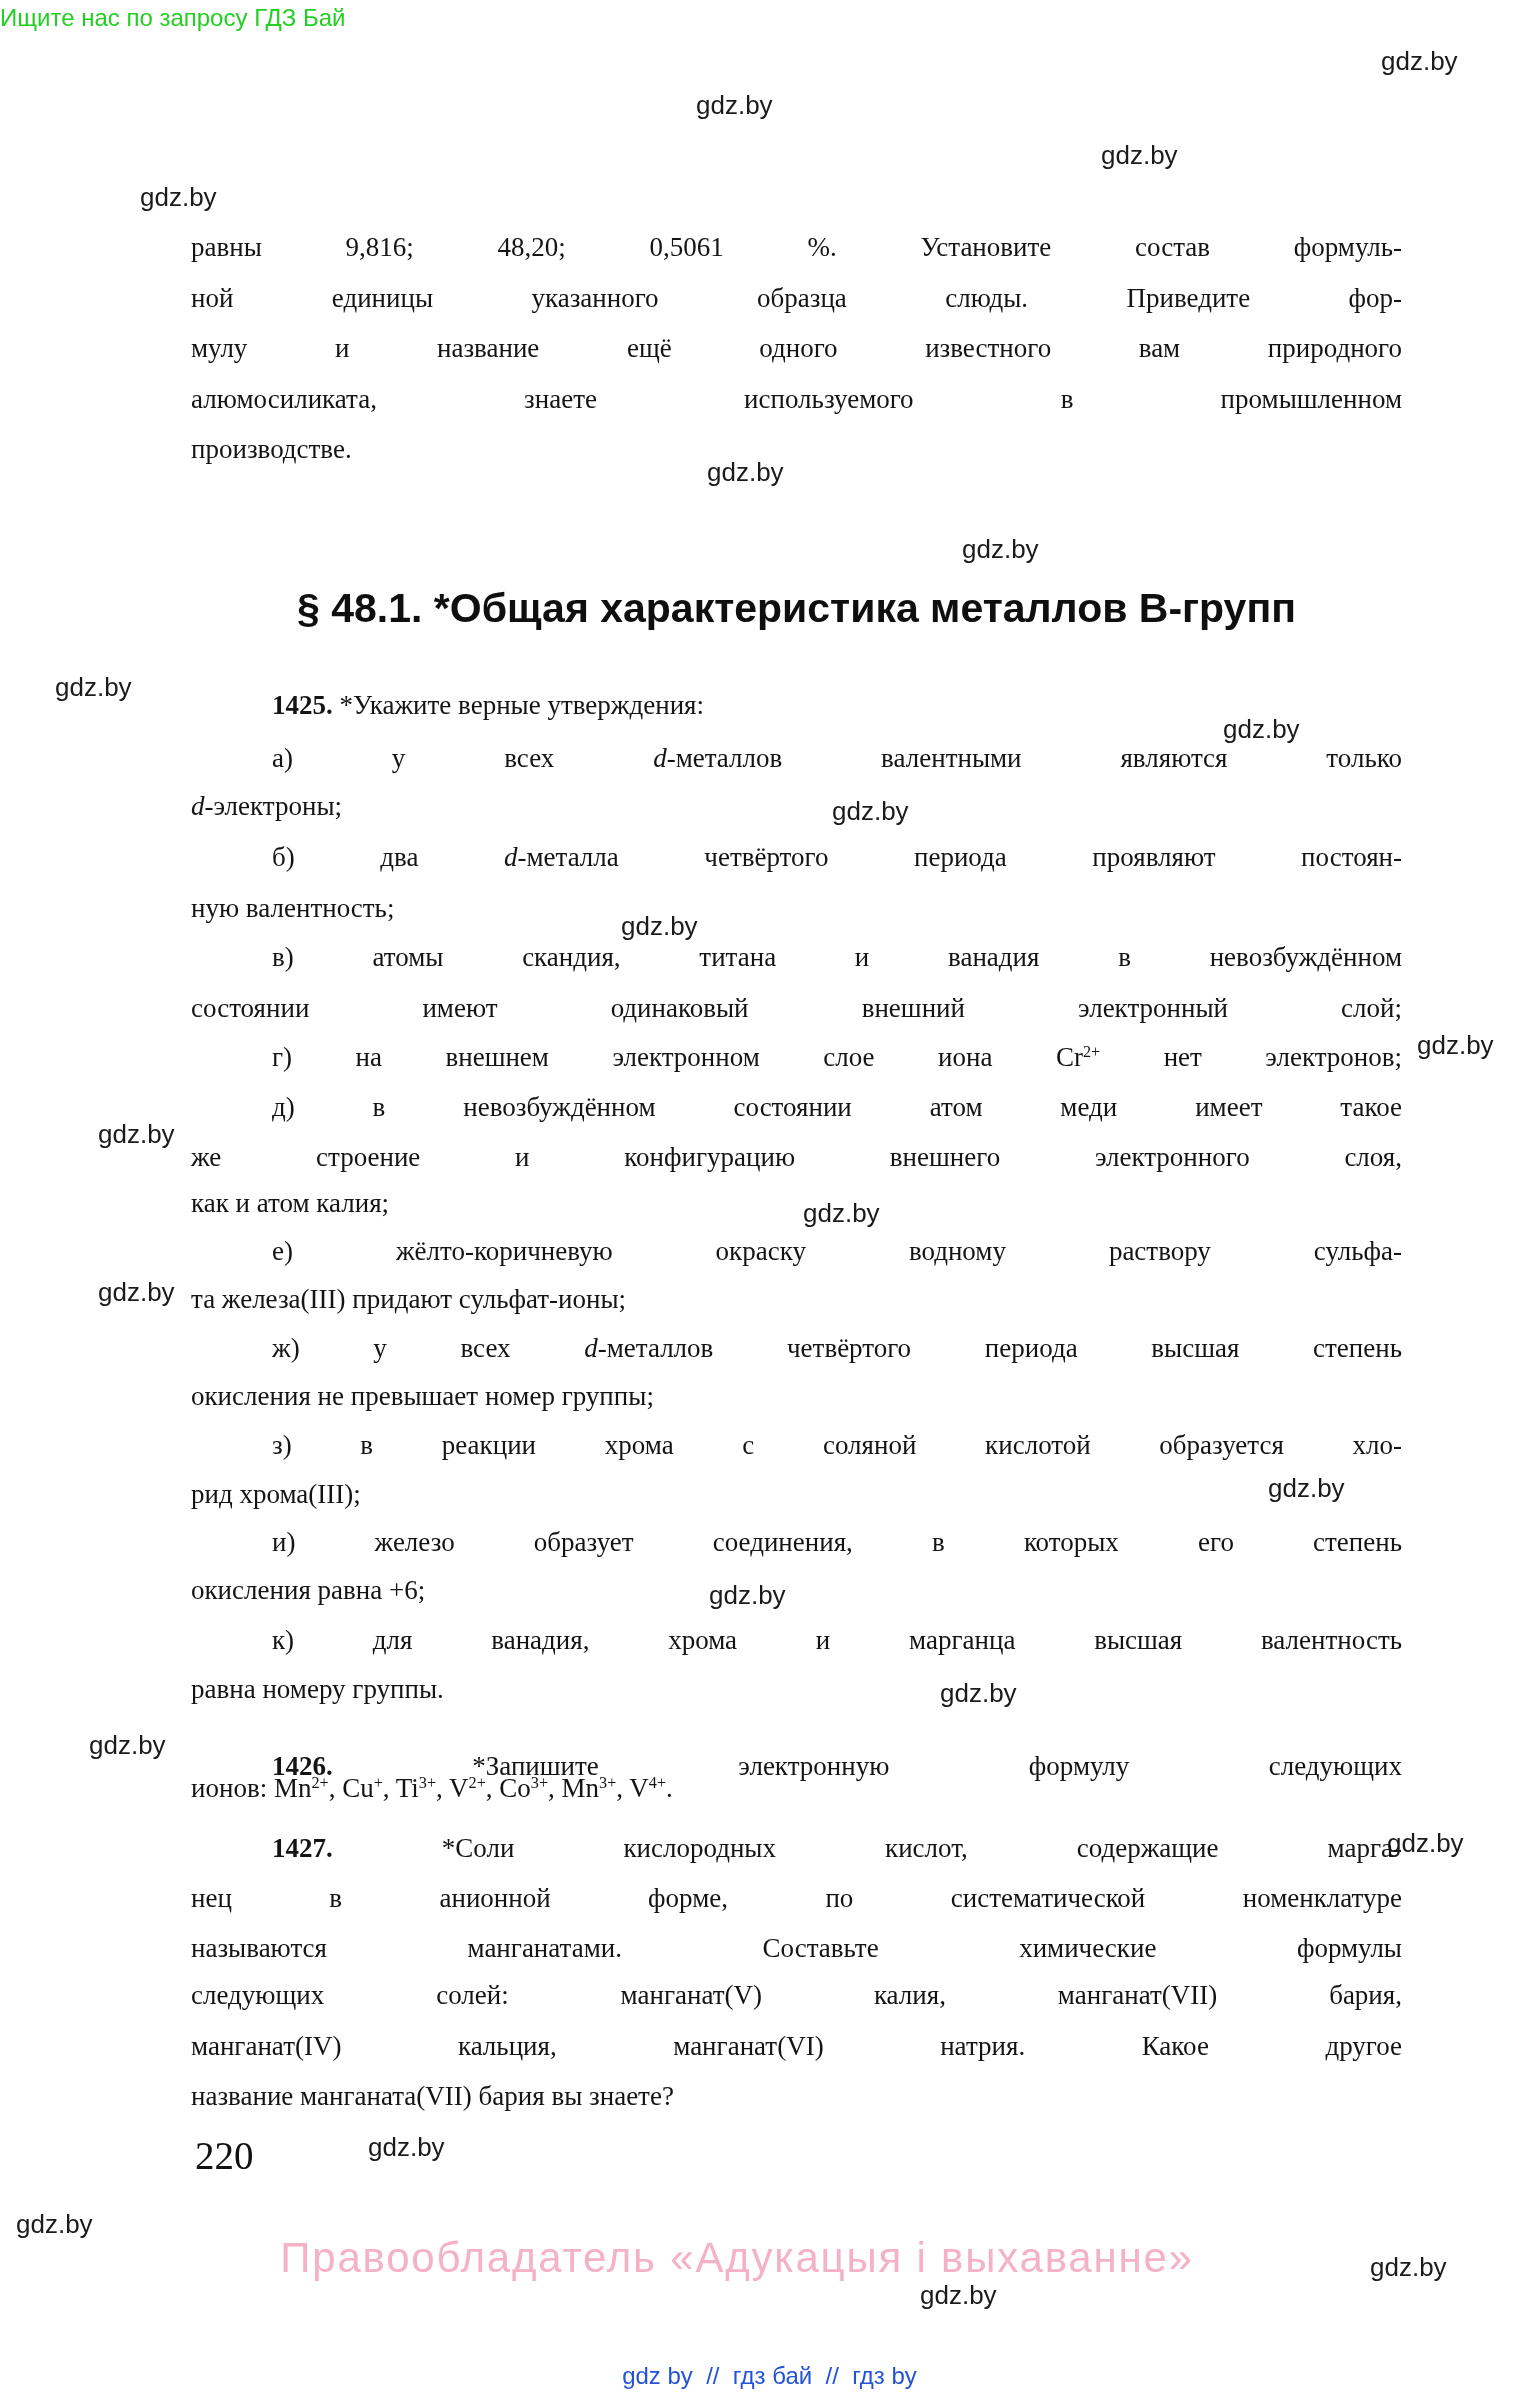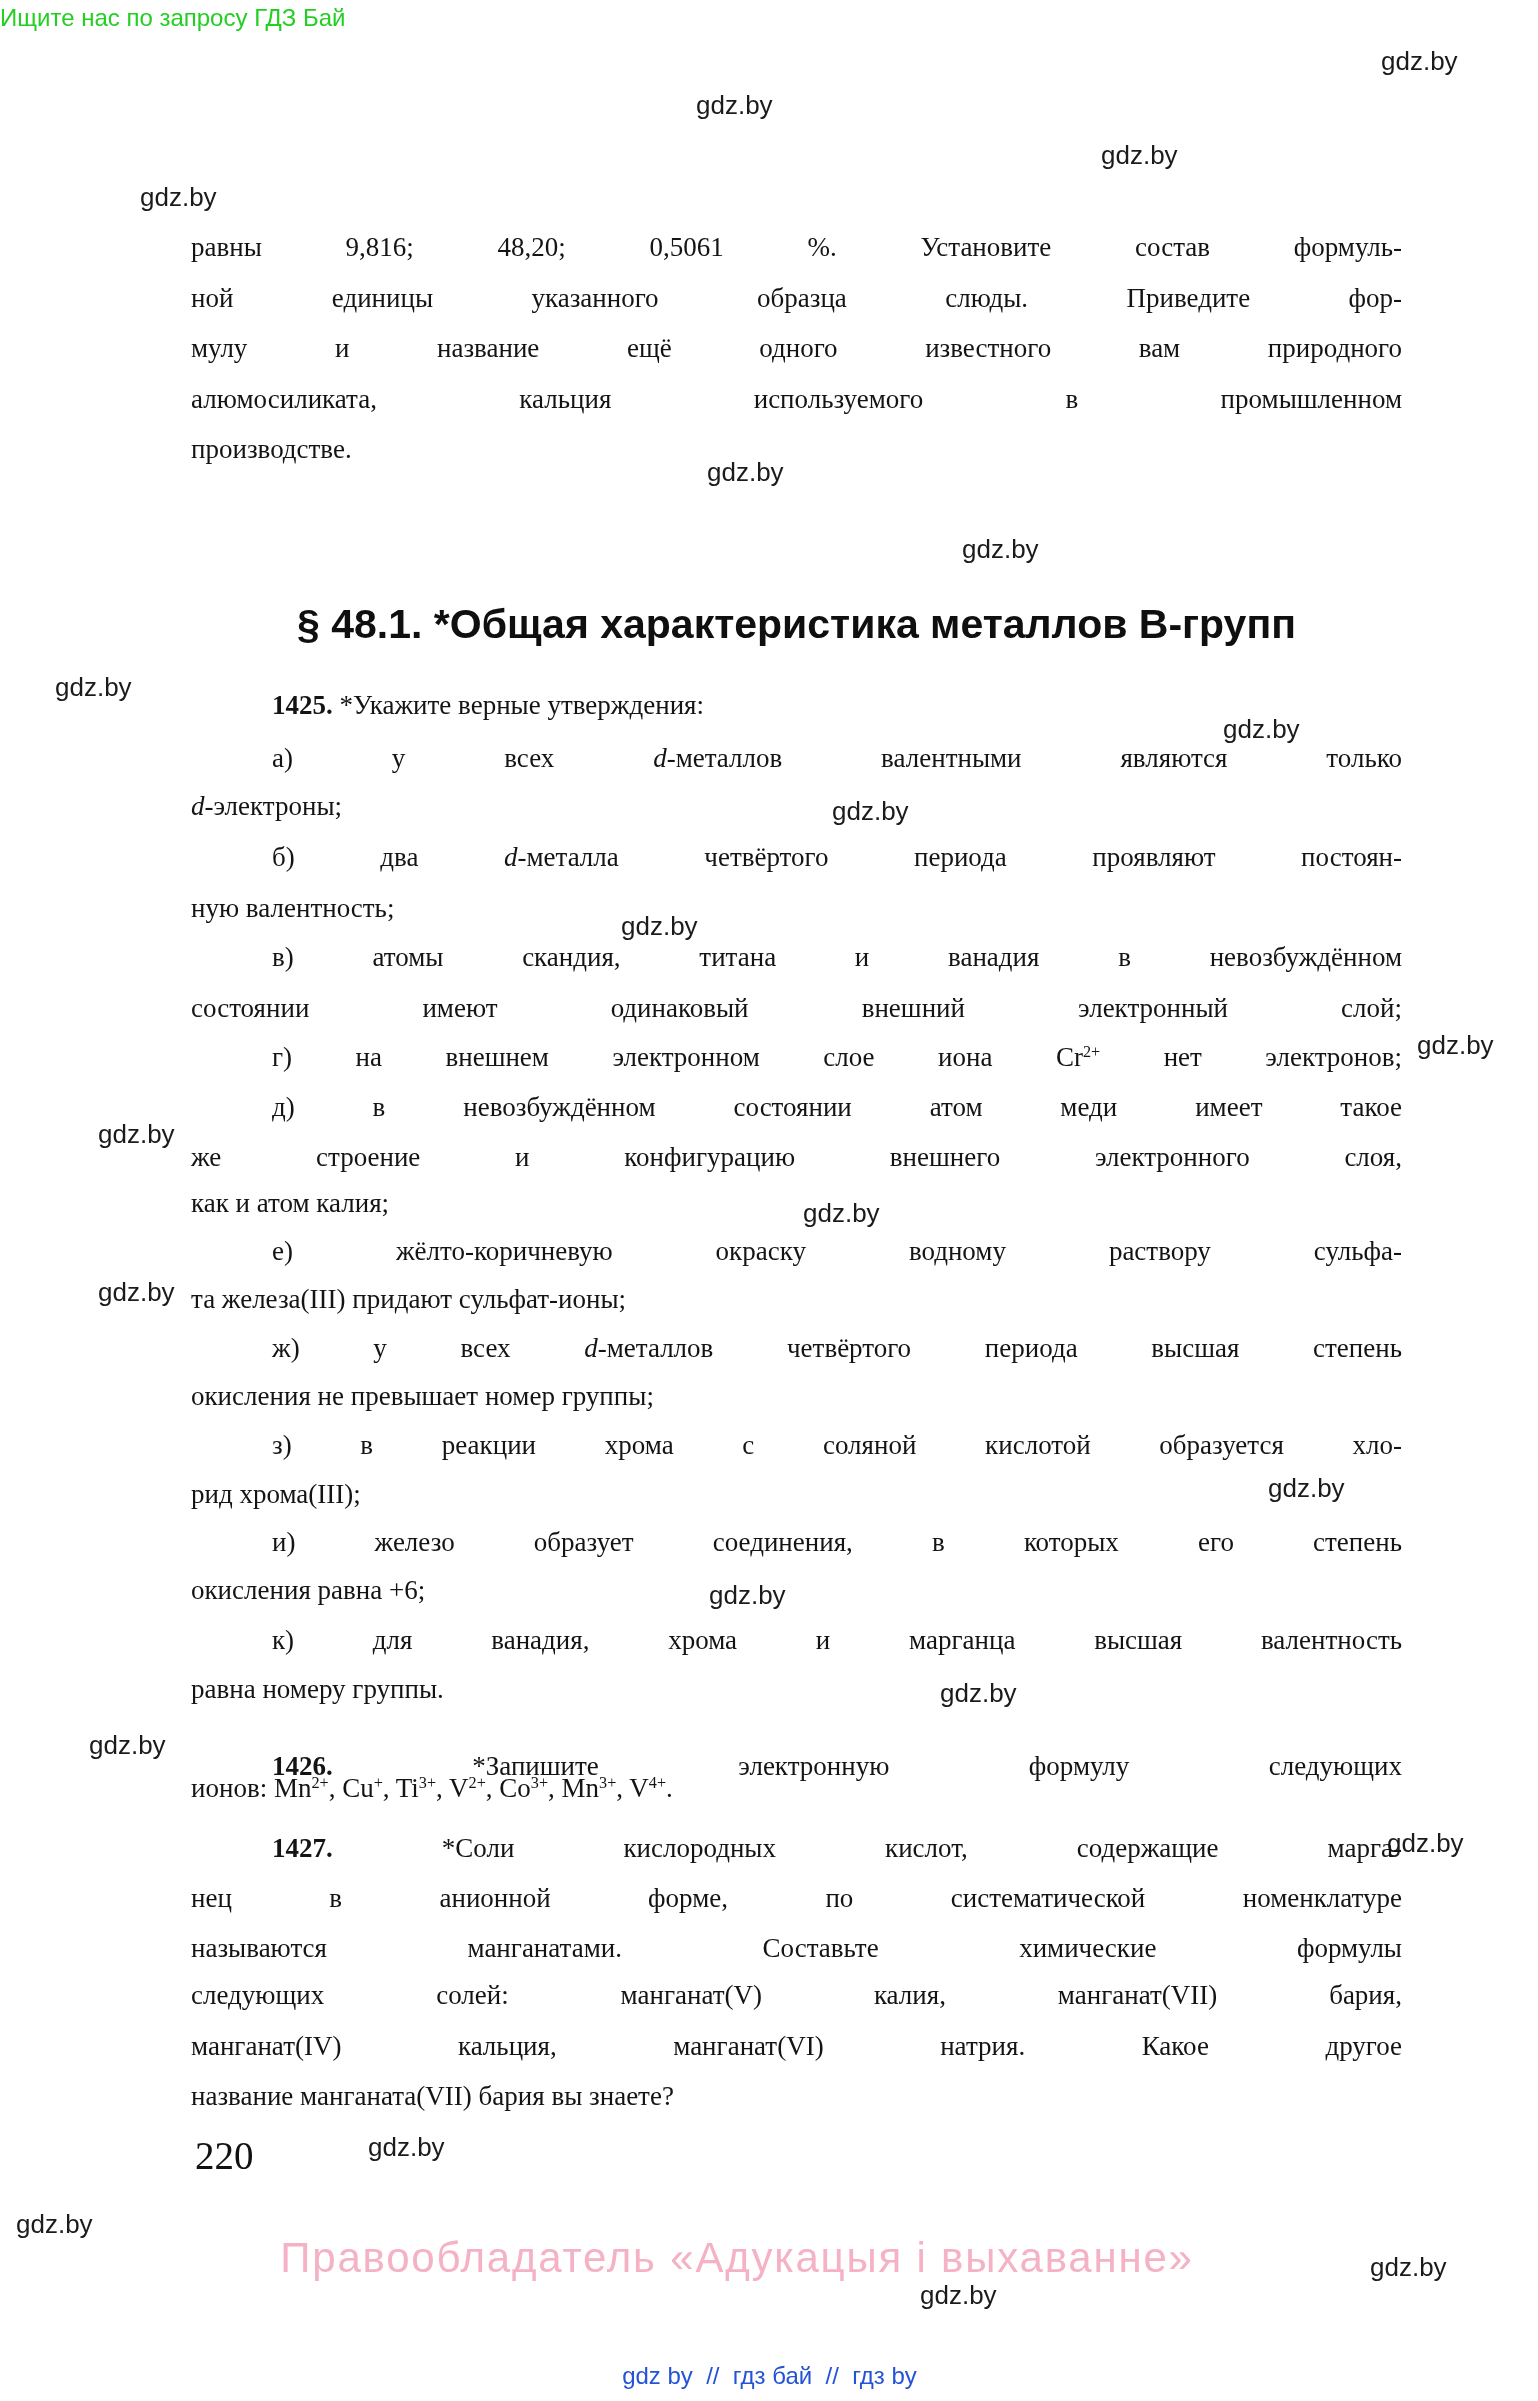--- a/index.html
+++ b/index.html
@@ -21,21 +21,21 @@
   .wm {
     position: absolute;
     font-family: "Liberation Sans", sans-serif;
     font-size: 26px;
     color: #1b1b1b;
     white-space: nowrap;
   }
   .heading {
     position: absolute;
     top: 585px; left: 191px; right: 137px;
-    margin: 16px;
+    margin: 0;
     text-align: center;
     font-family: "Liberation Sans", sans-serif;
     font-weight: 700;
     font-size: 41px;
     color: #0f0f0f;
     white-space: nowrap;
   }
   .tl {
     position: absolute;
     left: 191px; right: 137px;
@@ -109,21 +109,21 @@
       <div class="wm" style="left: 1370px; top: 2252px; color: rgb(27, 27, 27);">gdz.by</div>
       <div class="wm" style="left: 920px; top: 2280px; color: rgb(27, 27, 27);">gdz.by</div>
     </div>
 
   <h1 class="heading">§ 48.1. *Общая характеристика металлов В-групп</h1>
 
   <div id="body-text">
       <div class="tl just" style="top: 232px;"><span>равны 9,816; 48,20; 0,5061 %. Установите состав формуль-</span></div>
       <div class="tl just" style="top: 283px;"><span>ной единицы указанного образца слюды. Приведите фор-</span></div>
       <div class="tl just" style="top: 333px;"><span>мулу и название ещё одного известного вам природного</span></div>
-      <div class="tl just" style="top: 384px;"><span>алюмосиликата, кальция используемого в промышленном</span></div>
+      <div class="tl just" style="top: 384px;"><span>алюмосиликата, знаете используемого в промышленном</span></div>
       <div class="tl" style="top: 434px;"><span>производстве.</span></div>
       <div class="tl ind" style="top: 690px;"><span class="bd">1425. </span><span>*Укажите верные утверждения:</span></div>
       <div class="tl ind just" style="top: 743px;"><span>а) у всех </span><span class="it">d</span><span>-металлов валентными являются только</span></div>
       <div class="tl" style="top: 791px;"><span class="it">d</span><span>-электроны;</span></div>
       <div class="tl ind just" style="top: 842px;"><span>б) два </span><span class="it">d</span><span>-металла четвёртого периода проявляют постоян-</span></div>
       <div class="tl" style="top: 893px;"><span>ную валентность;</span></div>
       <div class="tl ind just" style="top: 942px;"><span>в) атомы скандия, титана и ванадия в невозбуждённом</span></div>
       <div class="tl just" style="top: 993px;"><span>состоянии имеют одинаковый внешний электронный слой;</span></div>
       <div class="tl ind just" style="top: 1042px;"><span>г) на внешнем электронном слое иона Cr</span><span class="sup">2+</span><span> нет электронов;</span></div>
       <div class="tl ind just" style="top: 1092px;"><span>д) в невозбуждённом состоянии атом меди имеет такое</span></div>

